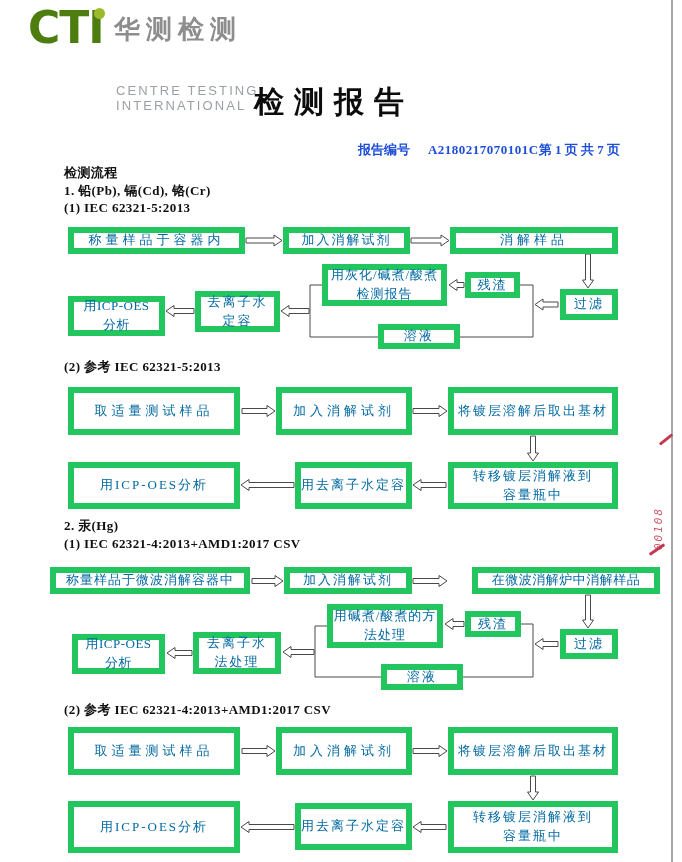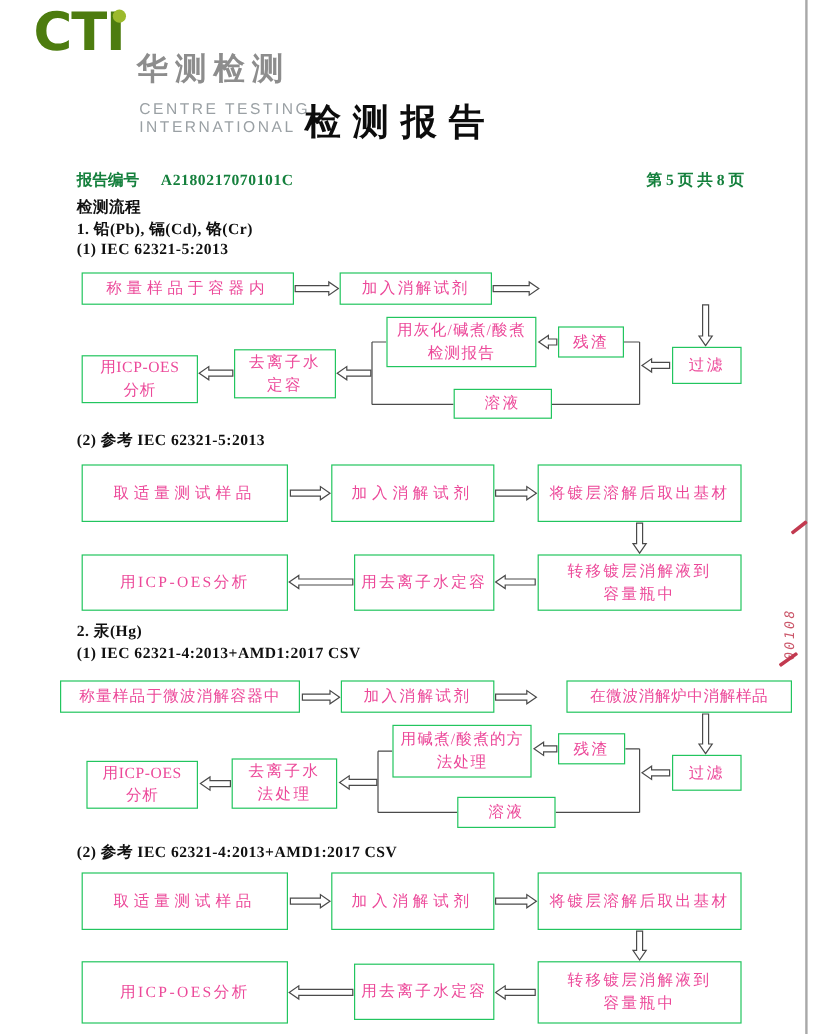--- a/index.html
+++ b/index.html
@@ -6,36 +6,36 @@
   .page{position:relative;width:682px;height:862px;background:#fff;overflow:hidden;
         font-family:"Liberation Serif","DejaVu Serif",serif;color:#111;}
   
   .scan-edge{position:absolute;left:671px;top:0;width:2px;height:862px;background:#a8a8a8;}
   
   .logo{position:absolute;left:28px;top:8px;width:260px;height:52px;}
   .cti{position:absolute;left:0;top:-6px;font-family:"DejaVu Sans","Liberation Sans",sans-serif;
        font-weight:bold;font-size:44px;letter-spacing:-1px;color:#4d7c0f;}
   .cti-dot{position:absolute;left:66px;top:0px;width:11px;height:11px;border-radius:50%;background:#9cba2c;}
   .logo-cn{position:absolute;left:86px;top:4px;font-size:26px;font-weight:bold;color:#8d8d8d;letter-spacing:6px;
-           font-family:"Liberation Sans","DejaVu Sans",sans-serif;margin-top:28px;}
+           font-family:"Liberation Sans","DejaVu Sans",sans-serif;}
   .logo-en{position:absolute;left:88px;top:40px;font-size:13px;color:#9aa0a4;letter-spacing:2.1px;
            font-family:"Liberation Sans","DejaVu Sans",sans-serif;margin-top:35px;}
   
   .doc-title{position:absolute;left:0;right:14px;top:82px;text-align:center;font-size:30px;font-weight:bold;
              letter-spacing:10px;color:#0c0c0c;}
   
-  .meta{position:absolute;left:64px;top:141px;width:556px;display:flex;justify-content:space-between;
-        font-size:13px;font-weight:bold;color:#15803d;}
+  .meta{position:absolute;left:64px;top:141px;width:556px;display:flex;justify-content:flex-end;
+        font-size:13px;font-weight:bold;color:#1d4ed8;}
   .meta .no-val{margin-left:18px;letter-spacing:.5px;}
   
   .h{position:absolute;left:64px;font-size:13px;font-weight:bold;color:#101010;letter-spacing:.4px;}
   
-  .fbox{position:absolute;box-sizing:border-box;border:1px solid #22c55e;background:#fff;
+  .fbox{position:absolute;box-sizing:border-box;border:6px solid #22c55e;background:#fff;
         display:flex;align-items:center;justify-content:center;text-align:center;
-        font-size:13px;line-height:1.45;letter-spacing:2px;white-space:pre-line;color:#ec4899;z-index:2;}
+        font-size:13px;line-height:1.45;letter-spacing:2px;white-space:pre-line;color:#0369a1;z-index:2;}
   .sp4{letter-spacing:4px;}
   svg.wires{position:absolute;left:0;top:0;z-index:1;}
   svg.wires polygon{fill:#fff;stroke:#4a4a4a;stroke-width:1;}
   svg.wires path{fill:none;stroke:#4a4a4a;stroke-width:1;}
   
   .stamp{position:absolute;left:644px;top:436px;width:34px;height:128px;color:#c23a50;z-index:3;}
   .stamp .bar{position:absolute;background:#c23a50;border-radius:1px;}
   .bar-top{left:14px;top:2px;width:16px;height:3px;transform:rotate(-38deg);}
   .bar-bot{left:4px;top:112px;width:18px;height:3px;transform:rotate(-35deg);}
   .stamp-text{position:absolute;left:8px;top:14px;height:100px;writing-mode:vertical-rl;
@@ -53,21 +53,21 @@
     <div class="logo-cn">华测检测</div>
     <div class="logo-en">CENTRE TESTING INTERNATIONAL</div>
   </div>
 
   <div class="doc-title">检测报告</div>
 
   <div class="meta">
     <span>
       <span>报告编号</span><span class="no-val">A2180217070101C</span>
     </span>
-    <span>第 5 页  共 8 页</span>
+    <span>第 1 页  共 7 页</span>
   </div>
 
   <div class="h" style="top:164px">检测流程</div>
   <div class="h" style="top:182px">1. 铅(Pb), 镉(Cd), 铬(Cr)</div>
   <div class="h" style="top:200px">(1) IEC 62321-5:2013</div>
   <div class="h" style="top:358px">(2) 参考 IEC 62321-5:2013</div>
   <div class="h" style="top:517px">2. 汞(Hg)</div>
   <div class="h" style="top:536px">(1) IEC 62321-4:2013+AMD1:2017 CSV</div>
   <div class="h" style="top:701px">(2) 参考 IEC 62321-4:2013+AMD1:2017 CSV</div>
 
@@ -105,20 +105,21 @@
       <polygon points="242,748.5 267,748.5 267,745.5 275,751 267,756.5 267,753.5 242,753.5"></polygon>
       <polygon points="413,748.5 439,748.5 439,745.5 447,751 439,756.5 439,753.5 413,753.5"></polygon>
       <polygon points="530.5,776 530.5,792 527.5,792 533,800 538.5,792 535.5,792 535.5,776"></polygon>
       <polygon points="446,824.5 421,824.5 421,821.5 413,827 421,832.5 421,829.5 446,829.5"></polygon>
       <polygon points="294,824.5 249,824.5 249,821.5 241,827 249,832.5 249,829.5 294,829.5"></polygon>
     </g>
   </svg>
 
   <div class="fbox sp4" style="left:68px;top:227px;width:177px;height:27px">称量样品于容器内</div>
   <div class="fbox" style="left:283px;top:227px;width:127px;height:27px">加入消解试剂</div>
+  <div class="fbox sp4" style="left:450px;top:227px;width:168px;height:27px">消解样品</div>
   <div class="fbox" style="left:322px;top:264px;width:125px;height:42px;letter-spacing:1px">用灰化/碱煮/酸煮
 检测报告</div>
   <div class="fbox" style="left:465px;top:272px;width:55px;height:26px">残渣</div>
   <div class="fbox" style="left:560px;top:289px;width:58px;height:31px">过滤</div>
   <div class="fbox" style="left:195px;top:291px;width:85px;height:41px">去离子水
 定容</div>
   <div class="fbox" style="left:68px;top:296px;width:97px;height:40px;letter-spacing:.5px">用ICP-OES
 分析</div>
   <div class="fbox" style="left:378px;top:324px;width:82px;height:25px">溶液</div>
 

